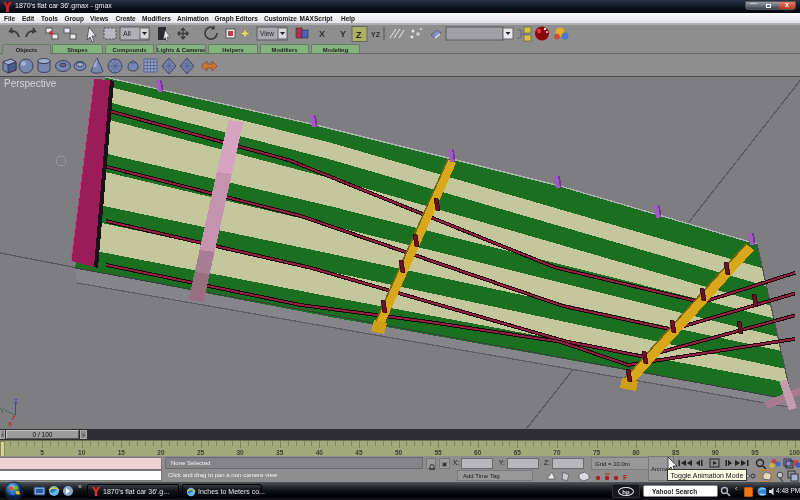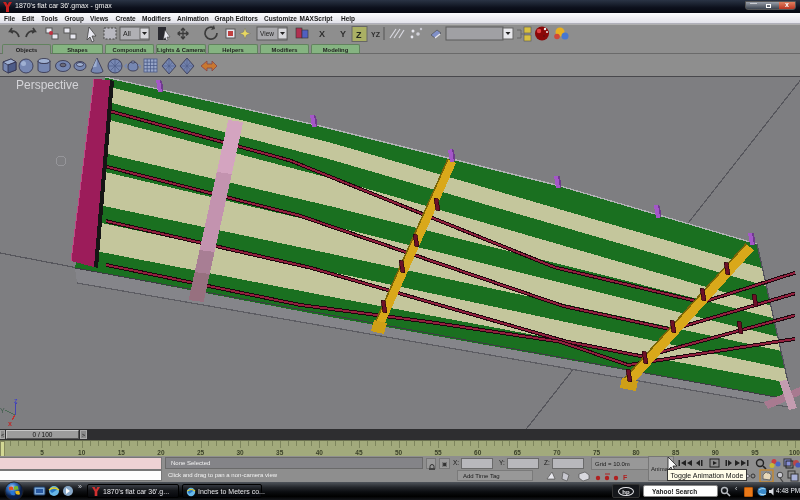--- a/index.html
+++ b/index.html
@@ -212,21 +212,21 @@
       <polygon points="752,232.73350253807106 754,233.73350253807106 755.5,244.23350253807106 754,245.23350253807106" fill="#6e3b8c"></polygon>
       <g stroke-width="1.2" font-family="Liberation Sans" font-size="7">
         <line x1="15" y1="415" x2="16" y2="403" stroke="#4444b0"></line>
         <line x1="15" y1="415" x2="5" y2="410" stroke="#4a6a55"></line>
         <line x1="15" y1="415" x2="12" y2="420" stroke="#c03030"></line>
         <text x="14" y="403" fill="#3a3ad0">z</text>
         <text x="0" y="413" fill="#3c5a4a">Y</text>
         <text x="8" y="426" fill="#c02828" font-weight="bold">x</text>
       </g>
     </svg>
-<span class="abs" style="left:16px;top:78px;font-size:12px;color:#d4d4d8">Perspective</span>
+<span class="abs" style="left:4px;top:78px;font-size:10px;color:#d4d4d8">Perspective</span>
 
 <div class="abs" style="left:0;top:429px;width:800px;height:11px;background:#2e2e30">
  <div class="abs" style="left:0;top:1px;width:5px;height:9px;background:#8a8a8a;border:1px solid #aaa;color:#222;font-size:6px;line-height:8px;text-align:center">&lt;</div>
  <div class="abs" style="left:6px;top:1px;width:73px;height:9px;background:#9c9c9c;border:1px solid #c8c8c8;border-right-color:#555;border-bottom-color:#555;font-size:6.5px;color:#111;text-align:center;line-height:8px">0 / 100</div>
  <div class="abs" style="left:80px;top:1px;width:7px;height:9px;background:#8a8a8a;border:1px solid #aaa;color:#222;font-size:6px;line-height:8px;text-align:center">&gt;</div>
 </div>
 
 <div style="position:absolute;left:0;top:440px;width:800px;height:16px;background:#a2aa7c;border-top:1px solid #6a7050">
       <div style="position:absolute;left:2.5px;top:0;width:1px;height:7px;background:#7d855d"></div>
       <div style="position:absolute;left:10.4px;top:0;width:1px;height:5px;background:#7d855d"></div>

